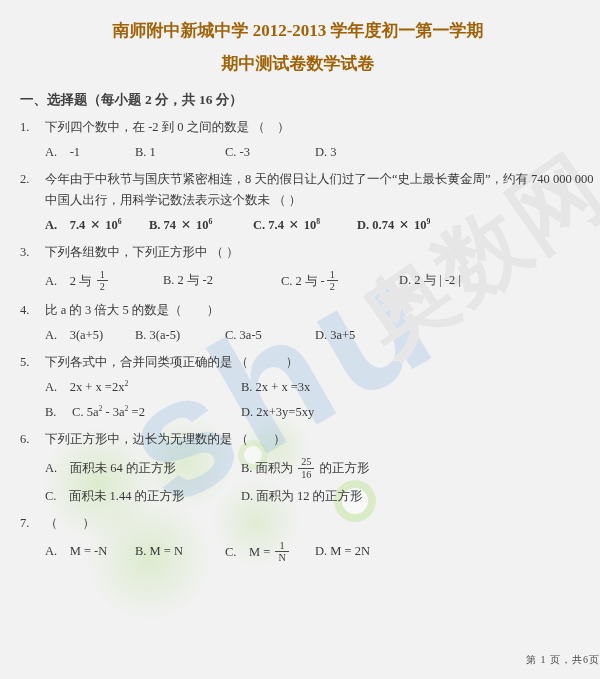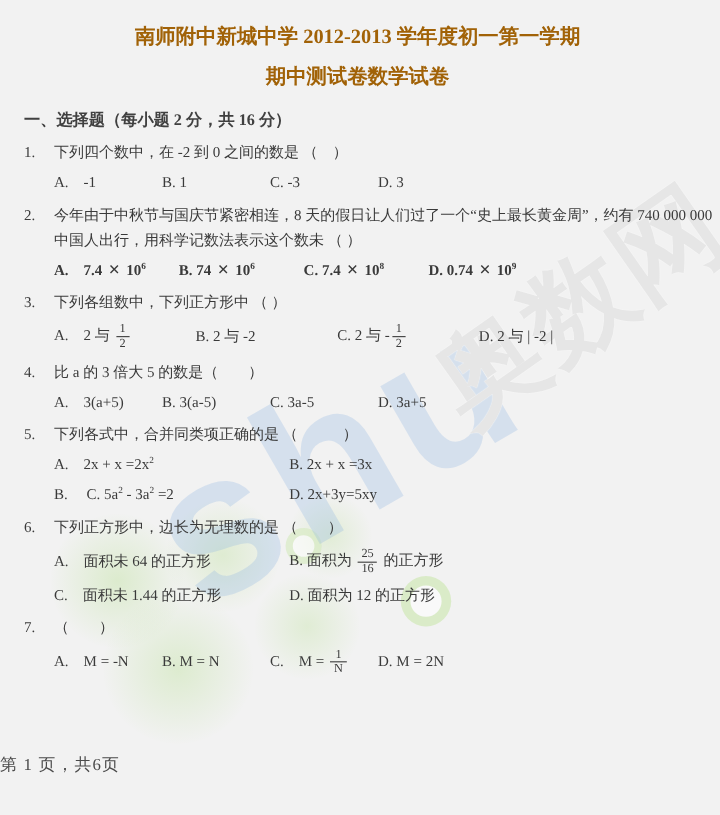--- a/index.html
+++ b/index.html
@@ -46,22 +46,22 @@
   .q2 .opts .opt{min-width:86px;font-weight:bold;}
   .q3 .opts .opt{min-width:100px;}
   .opts.cols2 .opt{min-width:0;}
   .opts.cols2 .opt:first-child{min-width:178px;}
   sup{font-size:.62em;vertical-align:super;line-height:0;}
   .frac{display:inline-block;text-align:center;vertical-align:-0.55em;font-size:.82em;line-height:1.1;margin:0 2px;}
   .frac .num{display:block;border-bottom:1px solid #4a4a4a;padding:0 3px;}
   .frac .den{display:block;padding:0 3px;}
   .times{font-size:1.35em;line-height:0;vertical-align:-.08em;margin:0 2px;}
   .footer{
-    position:absolute;z-index:1;bottom:32px;left:0;width:100%;
-    text-align:left;font-size:14px;color:#4a4a4a;letter-spacing:1px;
+    position:absolute;z-index:1;bottom:12px;left:0;width:100%;
+    text-align:right;font-size:10px;color:#4a4a4a;letter-spacing:1px;
   }
 </style>
 </head>
 <body>
 
 <div class="wm wm-blob" id="wm-blob1"></div>
 <div class="wm wm-blob" id="wm-blob2"></div>
 <div class="wm wm-blob" id="wm-blob3"></div>
 <div class="wm wm-blob" id="wm-blob4"></div>
 <div class="wm wm-blob" id="wm-blob5"></div>

